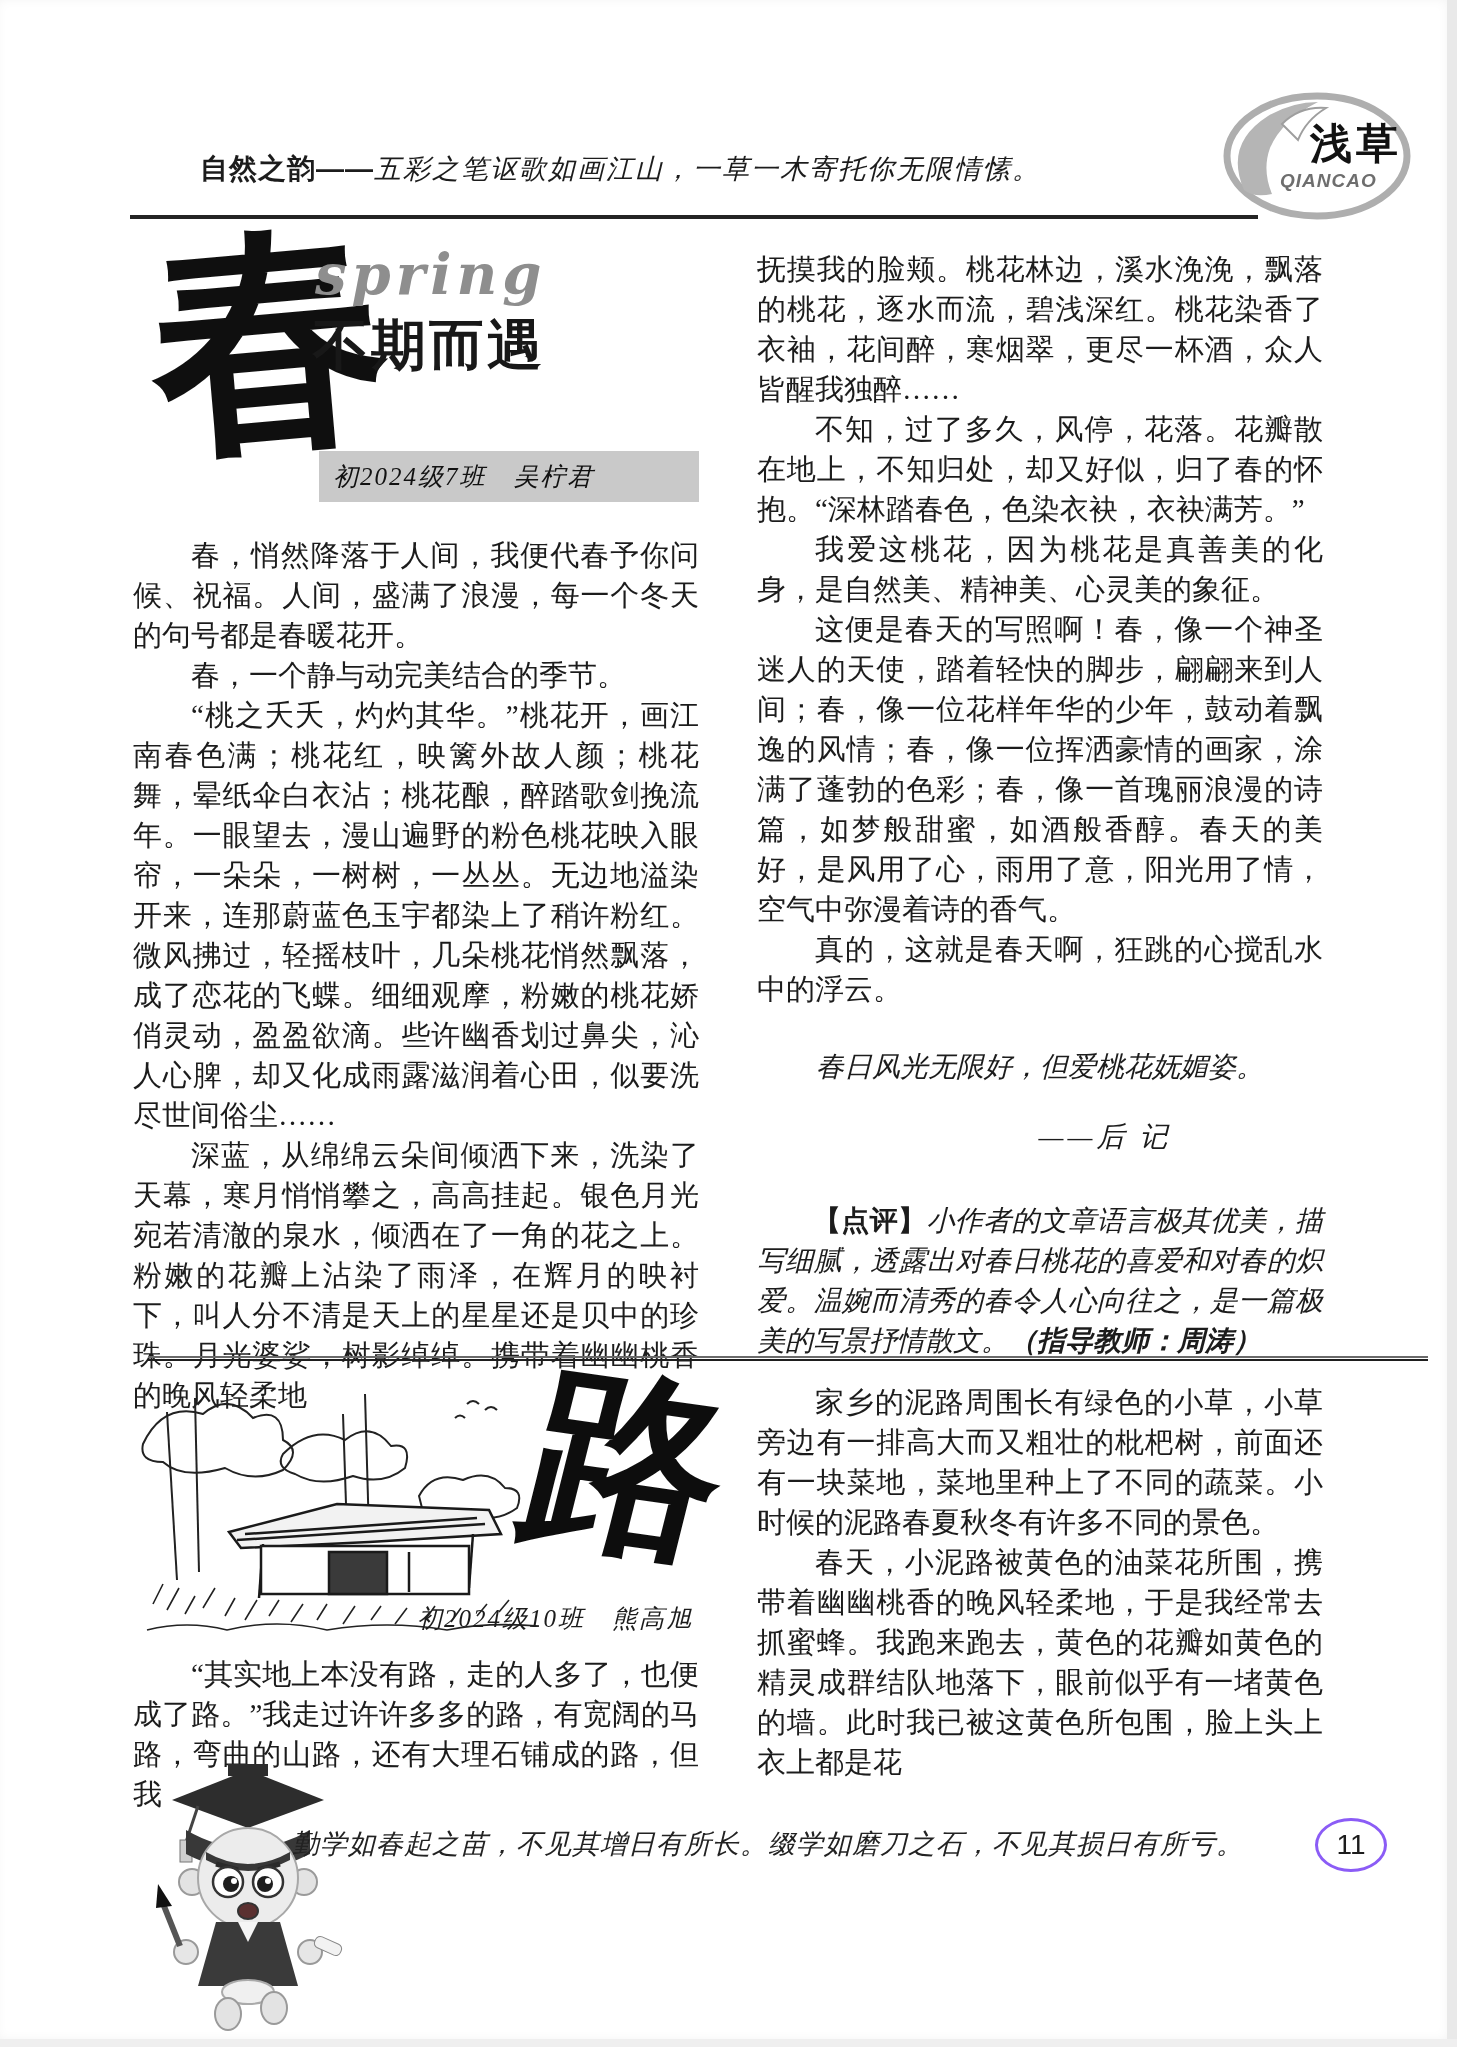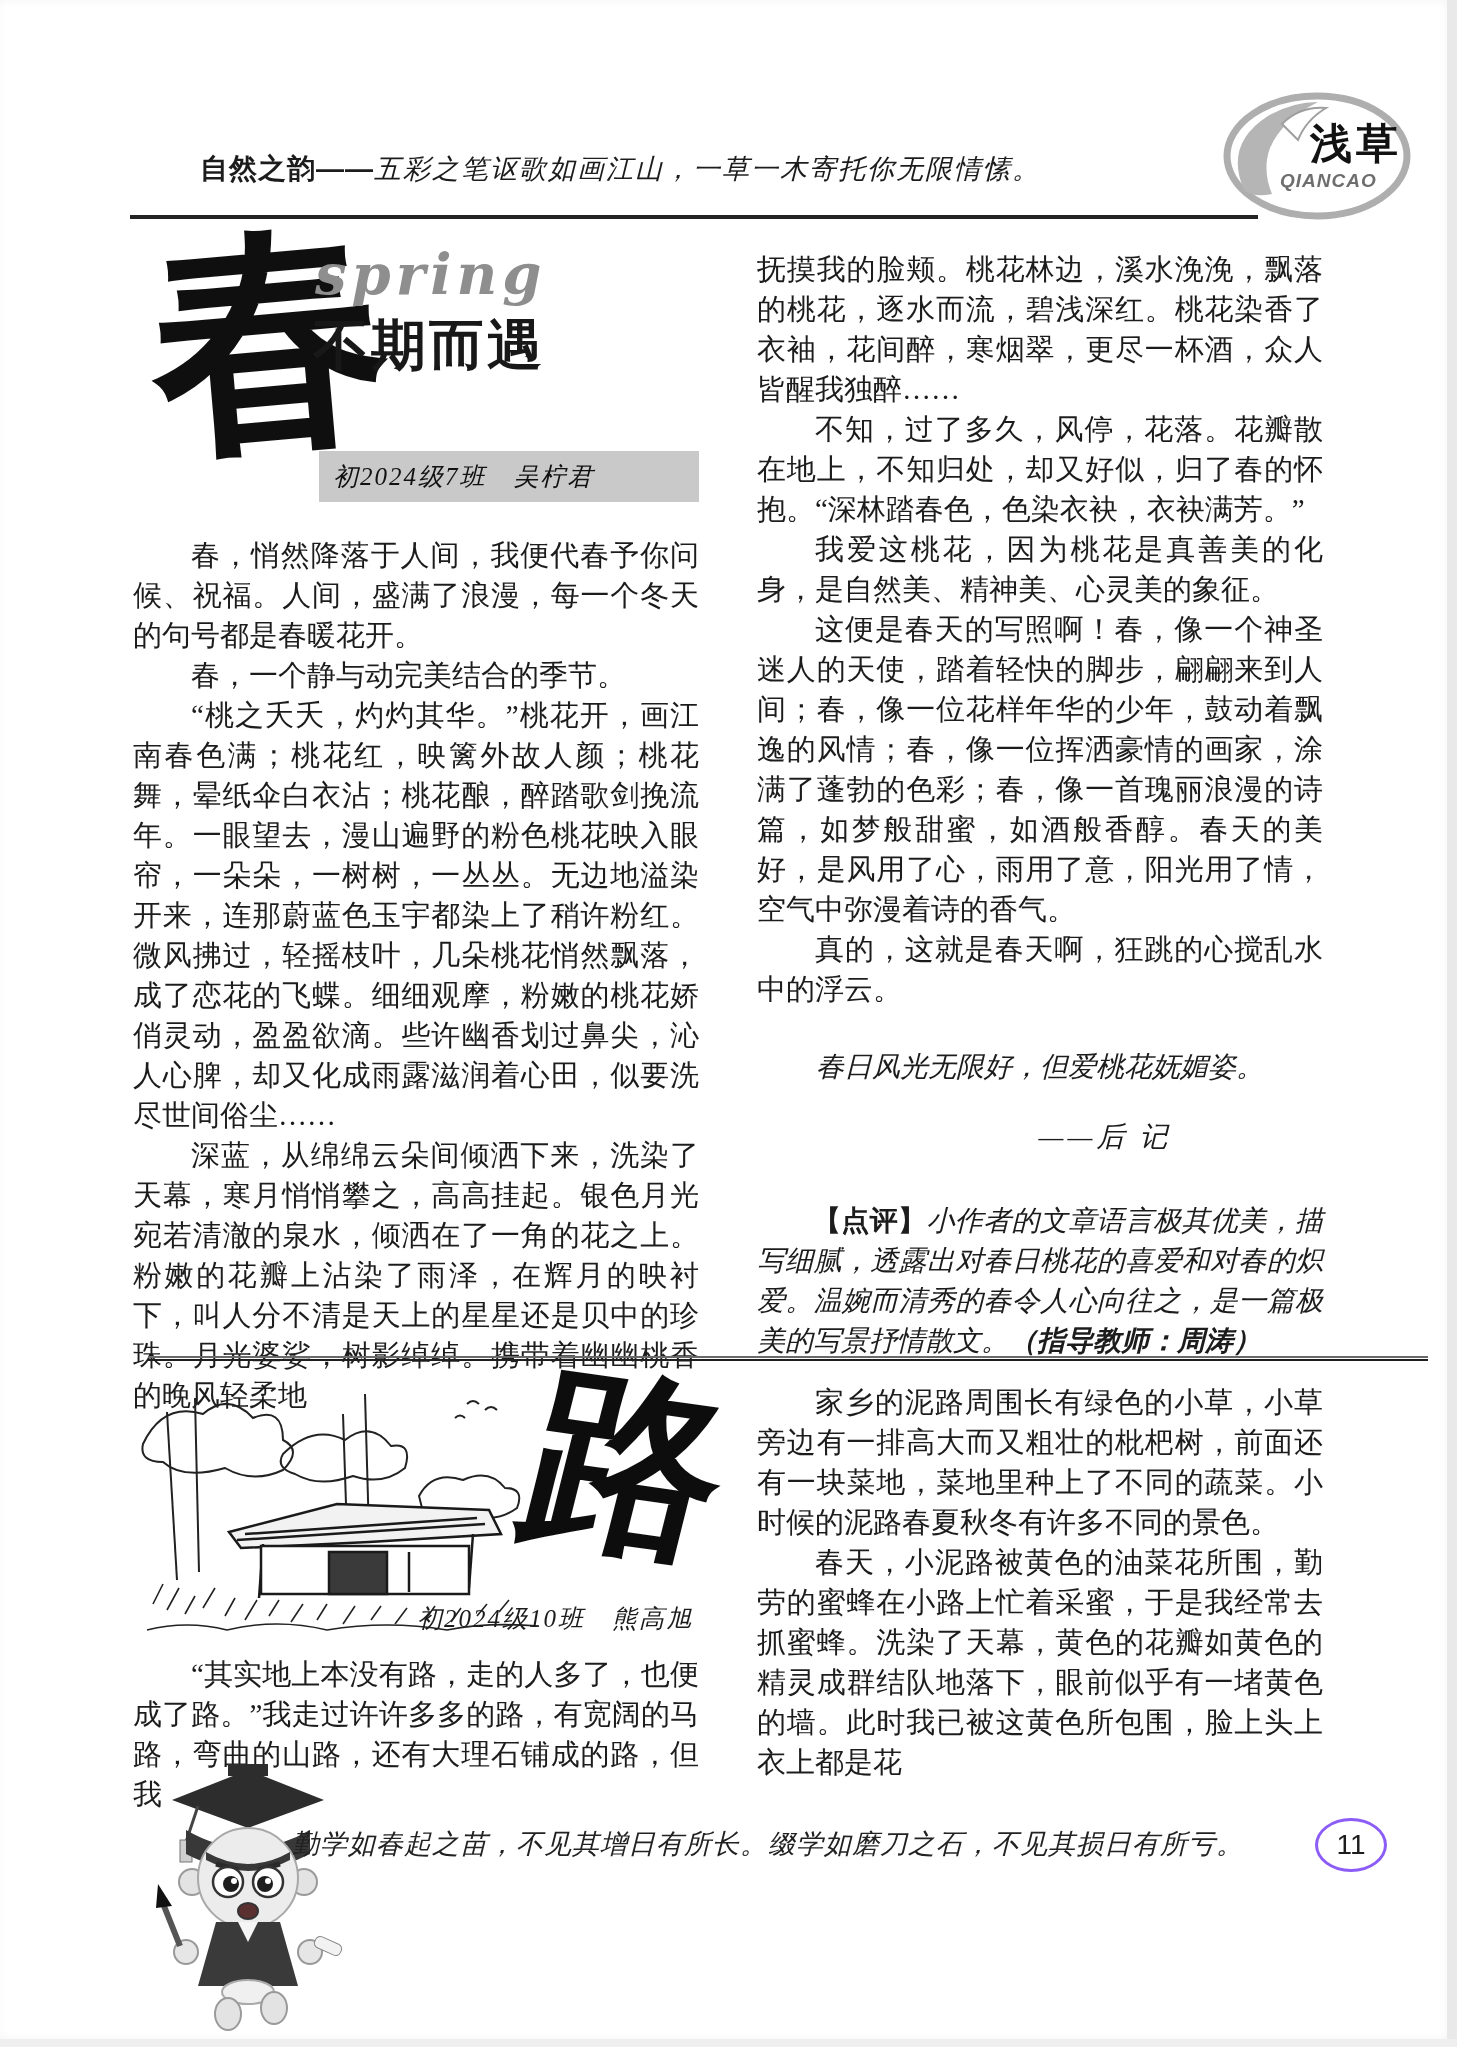--- a/index.html
+++ b/index.html
@@ -130,21 +130,21 @@
             <path d="M14,246 q40,-10 80,0 q50,-12 100,0 q60,-10 120,0 q40,-8 92,-4"></path>
           </g>
         </svg>
         <span class="a2-char">路</span>
         <span class="a2-author">初2024级10班　熊高旭</span>
       </div>
       <p class="p">“其实地上本没有路，走的人多了，也便成了路。”我走过许许多多的路，有宽阔的马路，弯曲的山路，还有大理石铺成的路，但我</p>
     </div>
     <div class="col">
       <p class="p">家乡的泥路周围长有绿色的小草，小草旁边有一排高大而又粗壮的枇杷树，前面还有一块菜地，菜地里种上了不同的蔬菜。小时候的泥路春夏秋冬有许多不同的景色。</p>
-      <p class="p">春天，小泥路被黄色的油菜花所围，勤劳的蜜蜂在小路上忙着采蜜，于是我经常去抓蜜蜂。洗染了天幕，黄色的花瓣如黄色的精灵成群结队地落下，眼前似乎有一堵黄色的墙。此时我已被这黄色所包围，脸上头上衣上都是花</p>
+      <p class="p">春天，小泥路被黄色的油菜花所围，携带着幽幽桃香的晚风轻柔地，于是我经常去抓蜜蜂。我跑来跑去，黄色的花瓣如黄色的精灵成群结队地落下，眼前似乎有一堵黄色的墙。此时我已被这黄色所包围，脸上头上衣上都是花</p>
     </div>
   </div>
 
   <svg class="mascot" width="240" height="285" viewBox="0 0 240 285">
     <polygon points="120,14 196,44 120,72 44,44" fill="#2d2d2d"></polygon>
     <rect x="100" y="8" width="40" height="12" fill="#2d2d2d"></rect>
     <line x1="70" y1="50" x2="58" y2="86" stroke="#444" stroke-width="3"></line>
     <rect x="52" y="84" width="12" height="22" fill="#cfcfcf" stroke="#777"></rect>
     <path d="M58,74 Q120,110 182,74 L182,98 Q120,130 58,98 Z" fill="#383838"></path>
     <circle cx="64" cy="126" r="13" fill="#e3e3e3" stroke="#9a9a9a" stroke-width="2"></circle>

